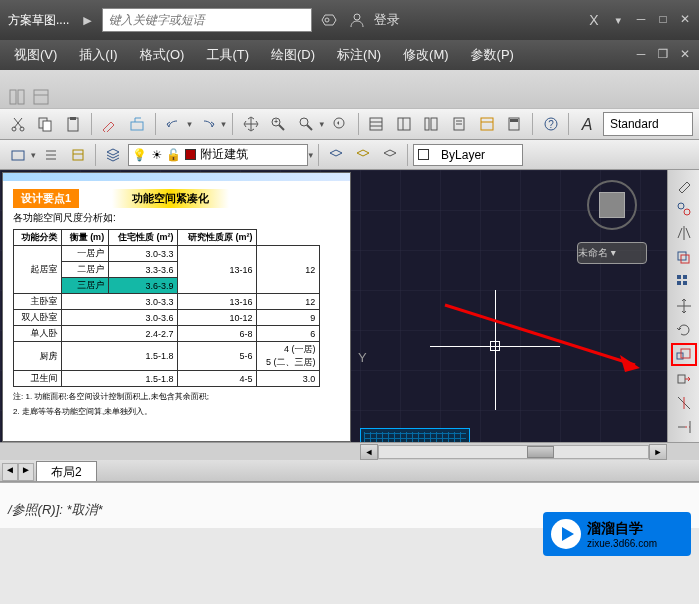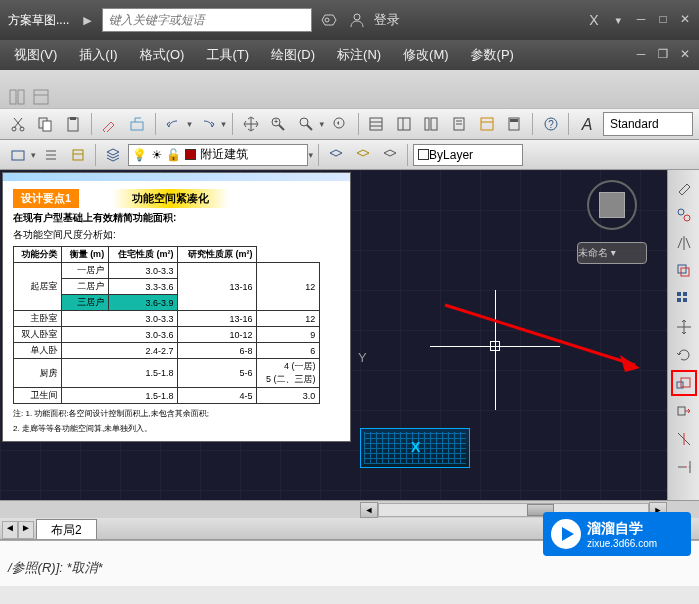--- a/index.html
+++ b/index.html
@@ -30,25 +30,25 @@
     
     .toolbar-row { height: 32px; background: linear-gradient(#f4f4f4, #d8d8d8); border-top: 1px solid #bbb; border-bottom: 1px solid #999; display: flex; align-items: center; padding: 0 6px; gap: 4px; }
     .tb-btn { width: 24px; height: 24px; display: flex; align-items: center; justify-content: center; cursor: pointer; border: 1px solid transparent; }
     .tb-sep { width: 1px; height: 22px; background: #aaa; margin: 0 2px; }
     .dropdown-arrow { font-size: 9px; color: #555; margin-left: -2px; }
     .style-box { height: 24px; min-width: 90px; background: #fff; border: 1px solid #888; display: flex; align-items: center; padding: 0 6px; font-size: 12px; }
     
     .toolbar-row2 { height: 30px; background: linear-gradient(#f0f0f0, #d4d4d4); border-bottom: 1px solid #999; display: flex; align-items: center; padding: 0 6px; gap: 3px; }
     .layer-dropdown { height: 22px; width: 180px; background: #fff; border: 1px solid #888; display: flex; align-items: center; padding: 0 4px; font-size: 12px; gap: 4px; }
     .layer-color { width: 11px; height: 11px; background: #a00; border: 1px solid #333; }
-    .bylayer-box { height: 22px; width: 110px; background: #fff; border: 1px solid #888; display: flex; align-items: center; padding: 0 4px; font-size: 12px; gap: 0; }
+    .bylayer-box { height: 22px; width: 110px; background: #fff; border: 1px solid #888; display: flex; align-items: center; padding: 0 4px; font-size: 12px; gap: 12px; }
     .bylayer-sq { width: 11px; height: 11px; background: #fff; border: 1px solid #333; }
     
     
-    .workspace { position: relative; height: 330px; display: flex; }
+    .workspace { position: relative; height: 272px; display: flex; }
     .canvas-area { flex: 1; background: #1a1a2e; position: relative; overflow: hidden; }
     
     
     .doc-overlay { position: absolute; left: 2px; top: 2px; width: 349px; height: 270px; background: #fff; border: 1px solid #666; padding: 12px 10px; font-size: 10px; }
     .doc-badge { display: inline-block; background: #ff8800; color: #fff; padding: 2px 8px; font-size: 11px; font-weight: bold; }
     .doc-badge2 { display: inline-block; background: linear-gradient(to right, #fff, #ffdd00, #fff); padding: 2px 20px; font-size: 11px; font-weight: bold; margin-left: 30px; }
     .doc-sub { color: #c00; font-size: 11px; margin-top: 10px; }
     .doc-text { font-size: 10px; margin: 3px 0; }
     .doc-table { border-collapse: collapse; width: 94%; margin: 4px 0; font-size: 9px; }
     .doc-table td, .doc-table th { border: 1px solid #333; padding: 1px 4px; text-align: right; }
@@ -90,21 +90,21 @@
     .layout-tab { height: 20px; padding: 0 14px; background: #fff; border: 1px solid #888; border-bottom: none; font-size: 12px; line-height: 20px; margin-left: 2px; cursor: pointer; }
     
     
     .command-area { height: 46px; background: #fafafa; border-top: 1px solid #aaa; }
     .command-line { padding: 18px 8px 4px; font-size: 13px; font-style: italic; color: #333; }
     
     
     .watermark { position: absolute; right: 8px; bottom: 48px; width: 148px; height: 44px; background: #0077e6; border-radius: 4px; display: flex; align-items: center; padding: 0 8px; gap: 6px; z-index: 100; }
     .wm-icon { width: 30px; height: 30px; background: #fff; border-radius: 50%; position: relative; }
     .wm-play { position: absolute; top: 8px; left: 11px; border-left: 12px solid #0077e6; border-top: 7px solid transparent; border-bottom: 7px solid transparent; }
-    .wm-text { color: #ffffff; }
+    .wm-text { color: #000000; }
     .wm-title { font-size: 14px; font-weight: bold; }
     .wm-url { font-size: 10px; }
     
     
     svg { display: block; }
   </style>
 </head>
 <body>
 
 <div class="title-bar">
@@ -365,21 +365,20 @@
             <path d="M40 0H0V40" fill="none" stroke="#2a2a40" stroke-width="1"></path>
           </pattern>
         </defs>
       <rect width="100%" height="100%" fill="url(#grid)"></rect>
     </svg>
 
     <div class="doc-overlay">
       <div style="background:linear-gradient(to right,#a8d8ff,#d8e8ff);height:8px;margin:-12px -10px 8px"></div>
       <span class="doc-badge">设计要点1</span>
       <span class="doc-badge2">功能空间紧凑化</span>
-      <div class="doc-text" style="font-weight:bold">在现有户型基础上有效精简功能面积:</div>
       <div class="doc-text">各功能空间尺度分析如:</div>
       <table class="doc-table">
         <tbody>
             <tr>
               <th>功能分类</th>
               <th>衡量 (m)</th>
               <th>住宅性质 (m²)</th>
               <th>研究性质原 (m²)</th>
             </tr>
         <tr>

